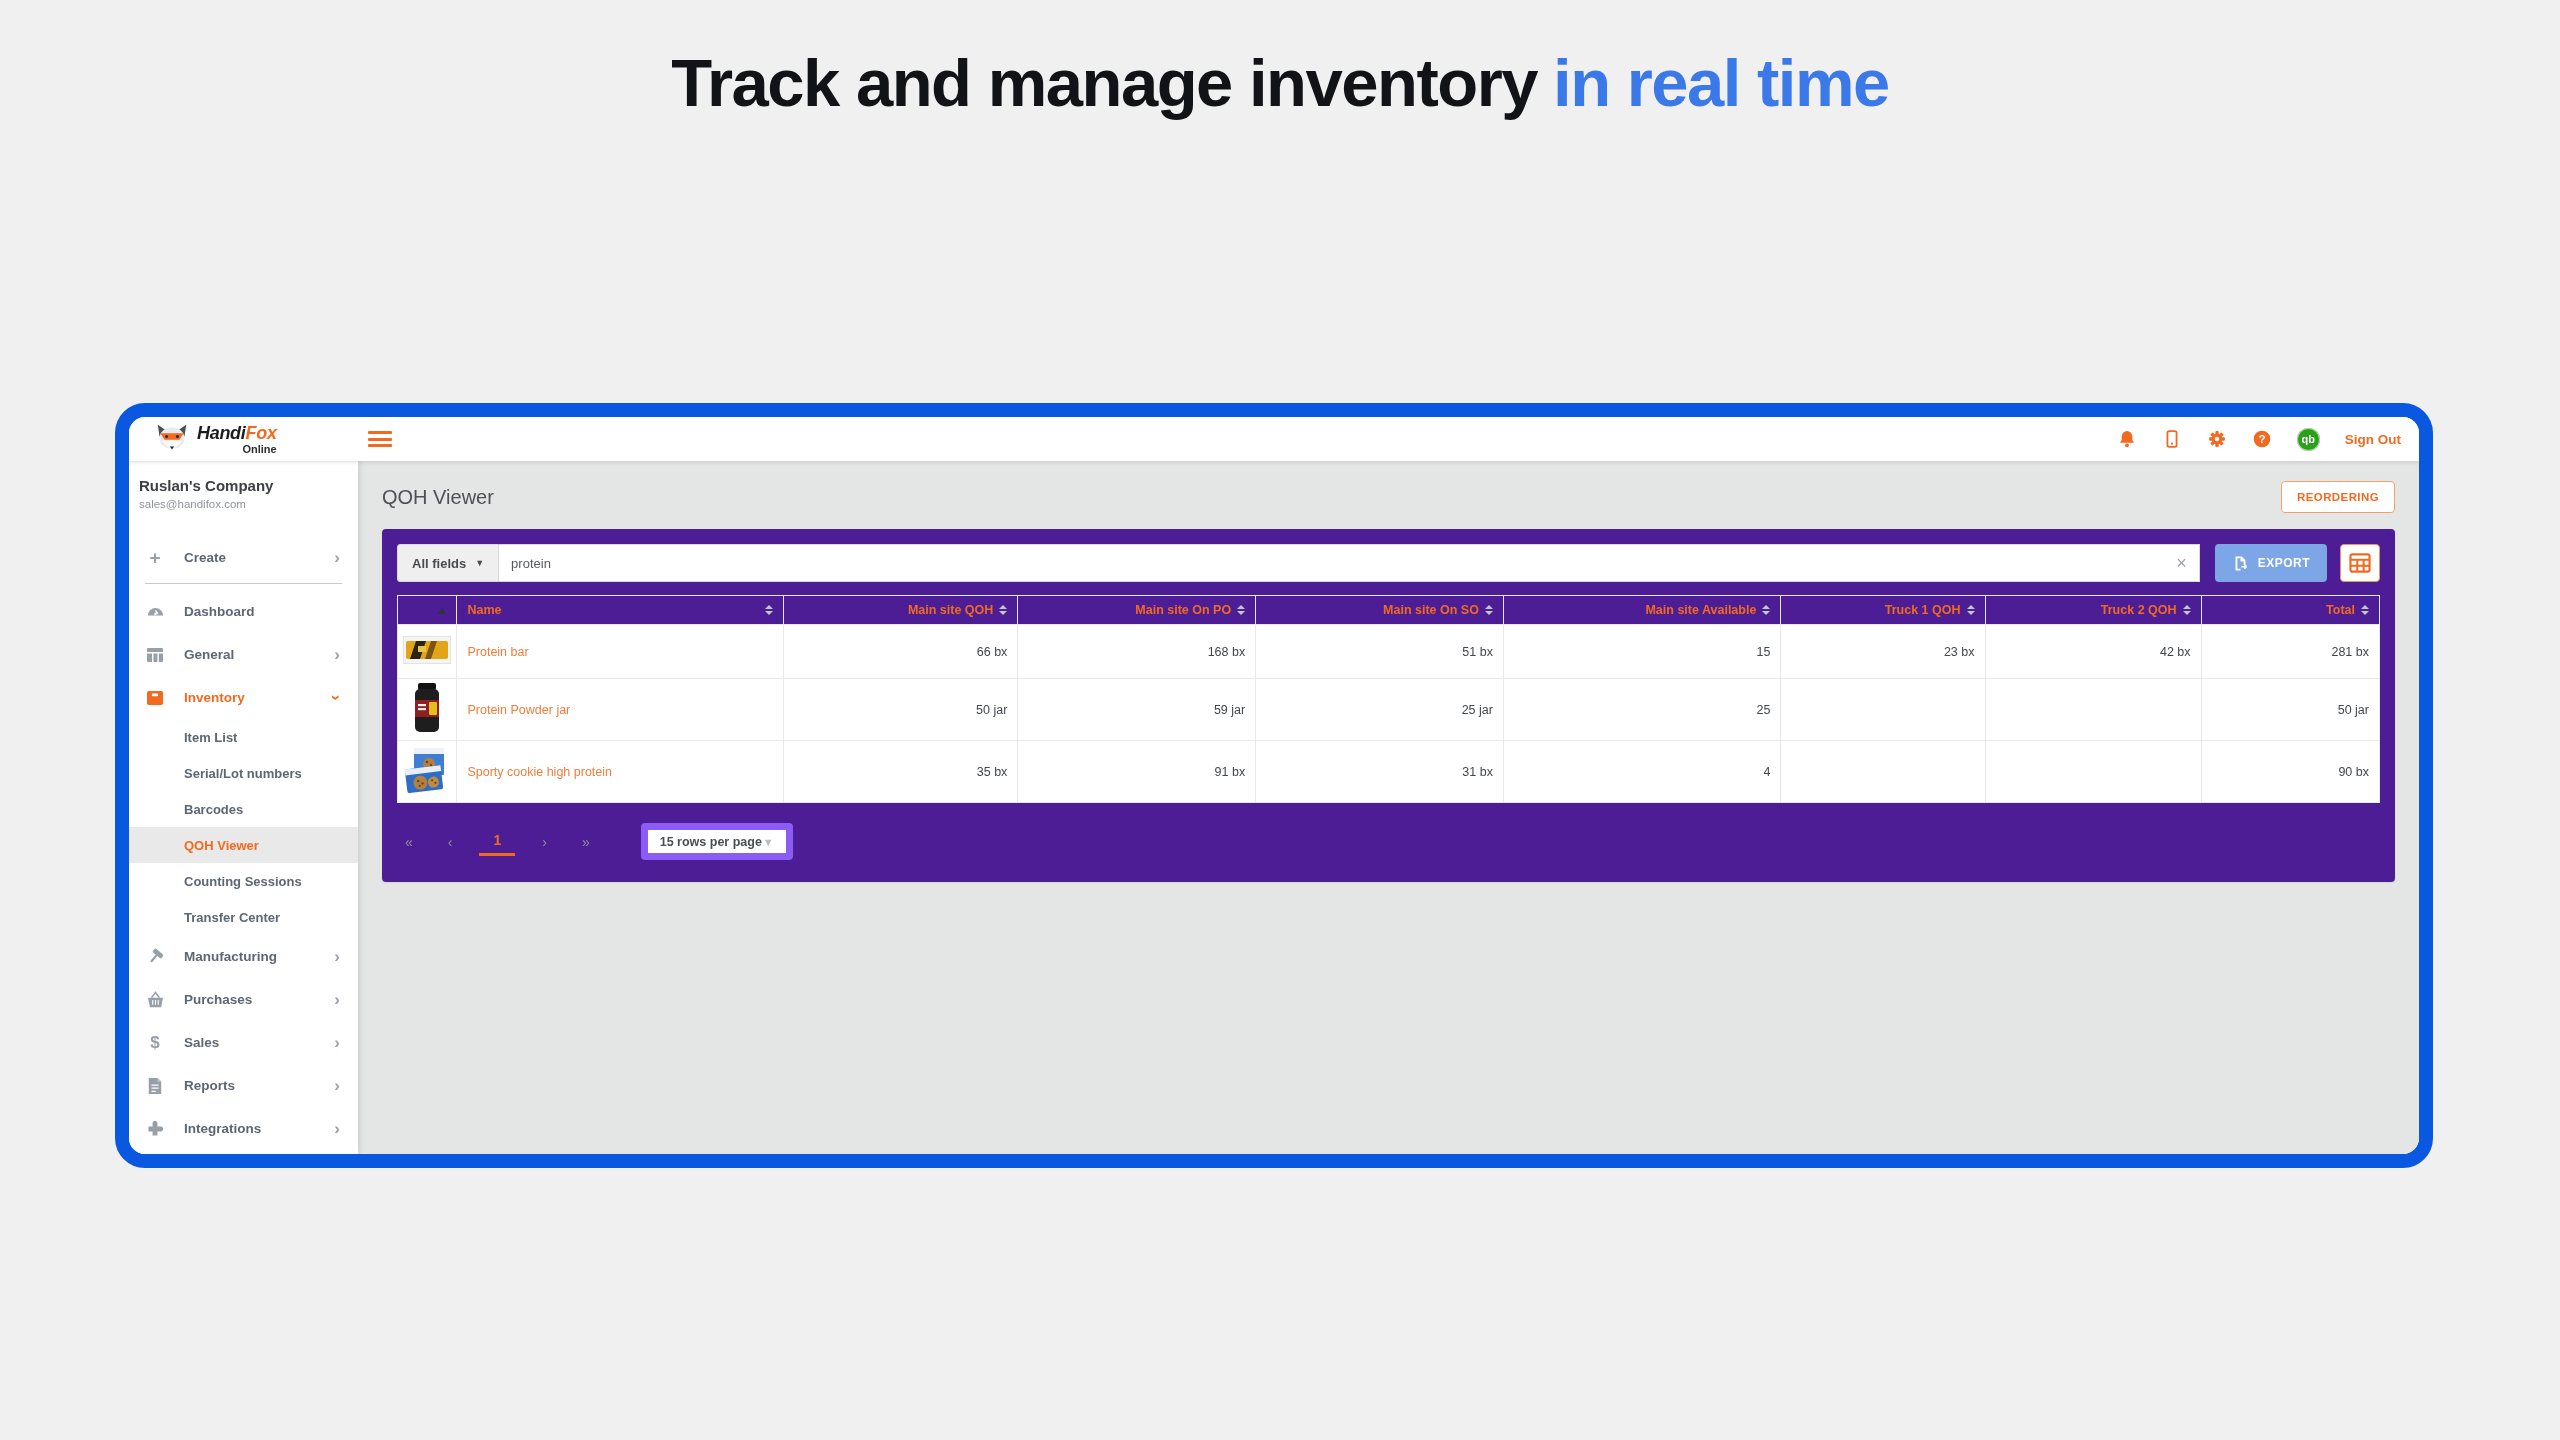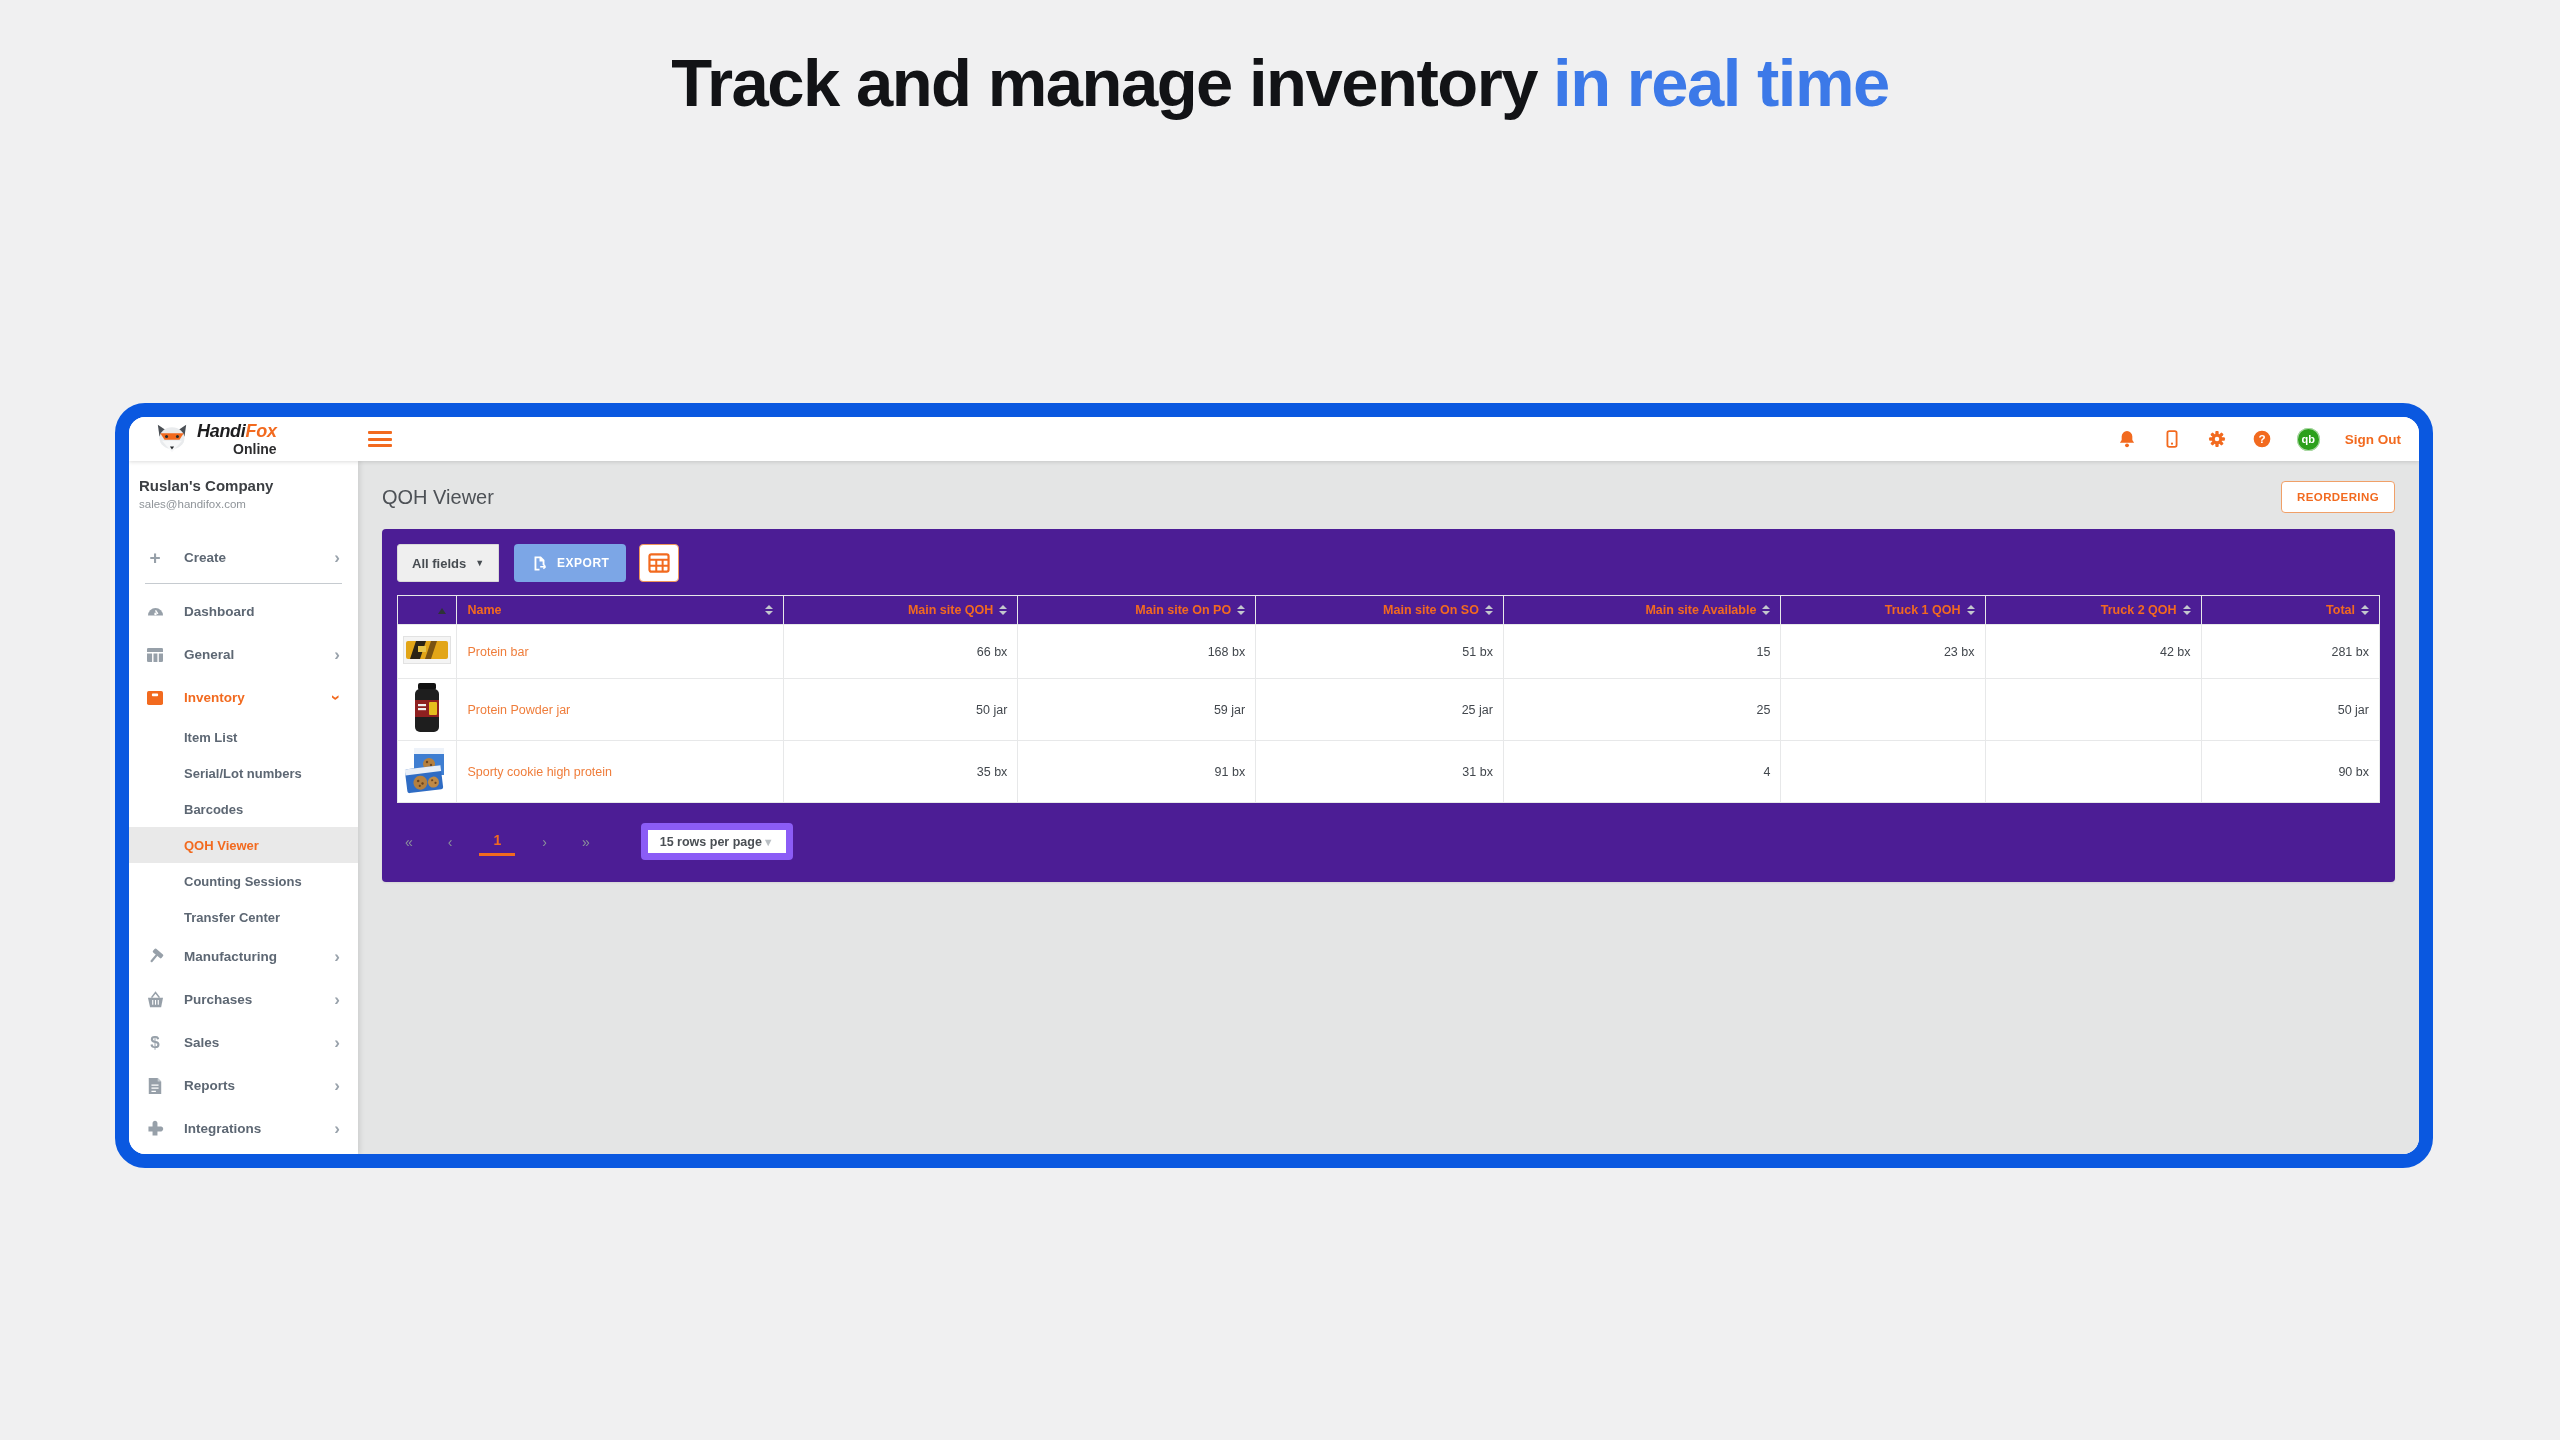--- a/index.html
+++ b/index.html
@@ -17,21 +17,21 @@
          display:flex; flex-direction:column; }
 
   
   .topbar { height:44px; background:#fff; display:flex; align-items:center; flex-shrink:0;
             box-shadow:0 1px 4px rgba(0,0,0,.14); position:relative; z-index:3; }
   .brand { width:229px; display:flex; align-items:center; gap:8px; padding-left:26px; }
   .brand-text { display:flex; flex-direction:column; align-items:flex-end; line-height:1; }
   .brand-line { font-size:18px; font-weight:700; font-style:italic; letter-spacing:-.3px; }
   .brand-line .b1 { color:#1d1d1f; }
   .brand-line .b2 { color:#f26a1f; }
-  .brand-sub { font-size:14px; font-weight:700; color:#2c2c2e; margin-top:2px; }
+  .brand-sub { font-size:11px; font-weight:700; color:#2c2c2e; margin-top:2px; }
   .hamburger { margin-left:10px; width:24px; display:flex; flex-direction:column; gap:3.5px; cursor:pointer; }
   .hamburger span { height:3px; background:#f26a1f; border-radius:1px; }
   .topbar-right { margin-left:auto; display:flex; align-items:center; gap:25px; padding-right:18px; }
   .tbicon { width:20px; height:20px; display:block; cursor:pointer; }
   .qb { width:23px; height:23px; border-radius:50%; background:#2ca01c; color:#fff; font-weight:700;
         font-size:11px; display:flex; align-items:center; justify-content:center; cursor:pointer;
         box-shadow:0 0 0 1px rgba(255,255,255,.6) inset; }
   .signout { color:#f26a1f; font-size:13.5px; font-weight:700; cursor:pointer; }
 
   
@@ -307,20 +307,24 @@
         <div class="content-title">QOH Viewer</div>
         <button class="reorder-btn">REORDERING</button>
       </div>
 
       <div class="panel">
 
         <div class="searchrow">
           <div class="fields">
             <span>All fields</span>
             <span class="caret">▼</span>
+          </div>
+          <div class="searchbox">
+            <span class="query">protein</span>
+            <span class="clear">×</span>
           </div>
           <button class="export-btn">
             <svg width="17" height="17" viewBox="0 0 24 24">
               <path d="M5 2h9l5 5v7h-2.6V9.2H12V4.6H7.6V19.4H12V22H5z" fill="#fff"></path>
               <path d="M13 16.5h7.5M20.5 16.5l-3-3M20.5 16.5l-3 3" stroke="#fff" stroke-width="2" fill="none"></path>
             </svg>
             <span>EXPORT</span>
           </button>
           <button class="grid-btn">
             <svg width="22" height="20" viewBox="0 0 24 22">

